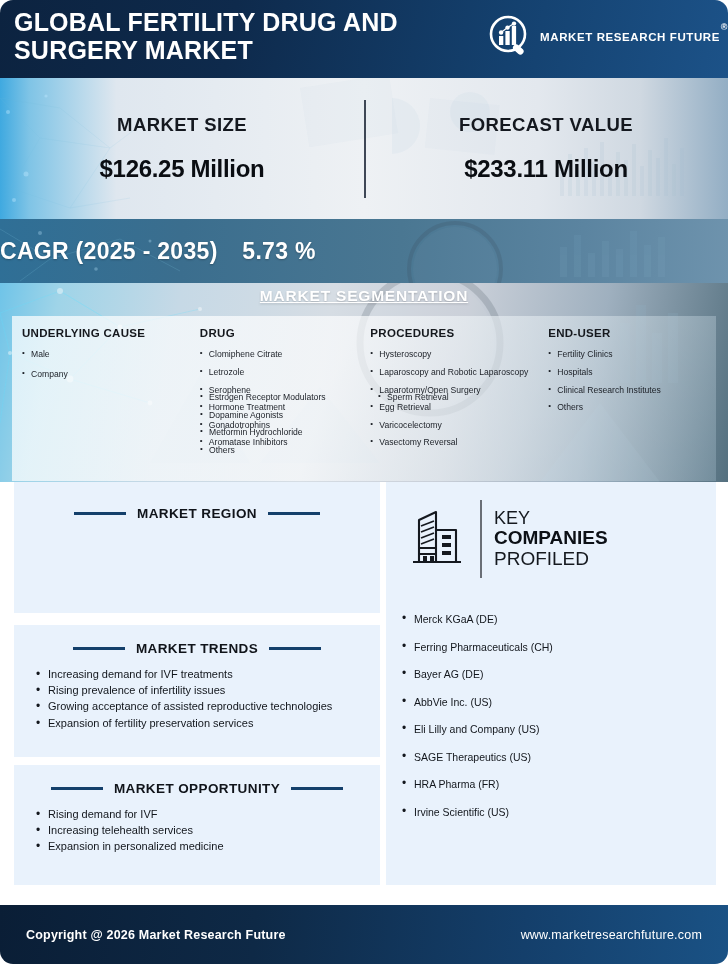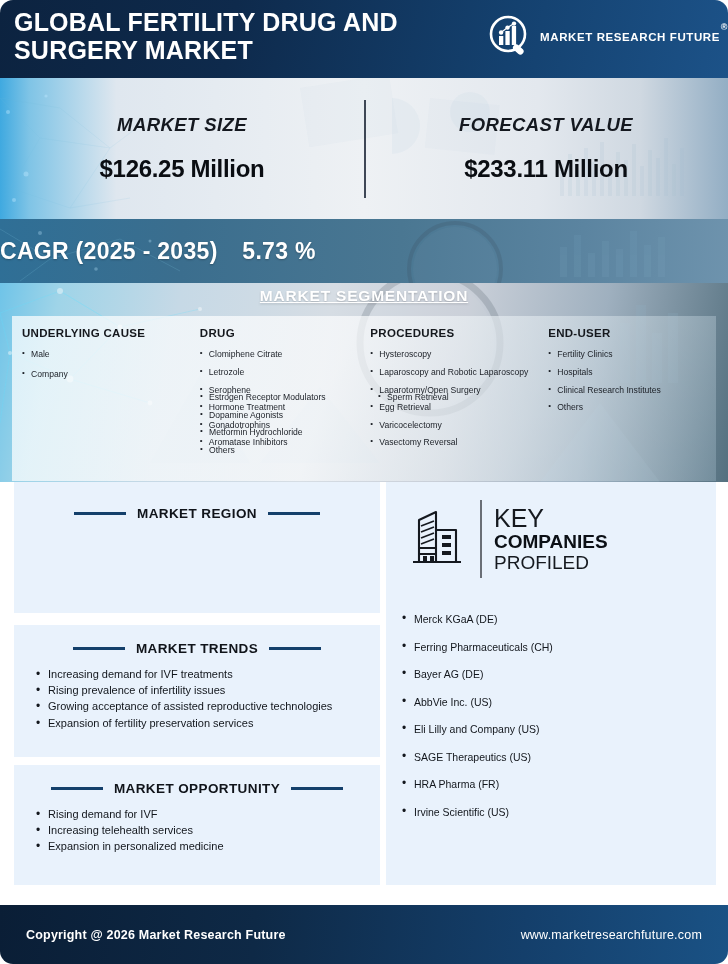--- a/index.html
+++ b/index.html
@@ -36,21 +36,21 @@
     position:absolute;left:0;top:78px;width:728px;height:141px;
     background:linear-gradient(90deg,#3fa9e0 0%,#7fc4e6 4%,#dfe7ef 16%,#eef1f4 50%,#e3e8ee 74%,#cfd8e1 88%,#93aec4 100%);
     overflow:hidden;
   }
   .hero-bg{position:absolute;inset:0;opacity:.55;}
   .hero-inner{position:absolute;left:0;top:0;width:728px;height:141px;display:flex;}
   .hero-cell{flex:1;display:flex;flex-direction:column;align-items:center;justify-content:center;}
   .hero-divider{
     position:absolute;left:364px;top:22px;width:2px;height:98px;background:#20293a;opacity:.85;
   }
-  .hero-label{font-size:18.5px;font-weight:bold;color:#14181f;letter-spacing:.4px;margin-bottom:3px;font-style:italic;}
+  .hero-label{font-size:18.5px;font-weight:bold;color:#14181f;letter-spacing:.4px;margin-bottom:3px;}
   .hero-value{font-size:24px;font-weight:bold;color:#0a0d12;letter-spacing:-.3px;margin-top:16px;}
 
   
   .cagr{
     position:absolute;left:0;top:219px;width:728px;height:64px;
     background:linear-gradient(92deg,#2f6f96 0%,#3b6e8e 25%,#4a7792 55%,#5b84a0 80%,#6e93ad 100%);
     overflow:hidden;
     display:flex;align-items:center;justify-content:flex-start;
   }
   .cagr-text{
@@ -121,21 +121,21 @@
   .bullets{margin:0;padding:0 16px 0 22px;list-style:none;}
   .bullets li{
     font-size:11px;color:#12161c;line-height:1.38;margin-bottom:1px;
     position:relative;padding-left:12px;
   }
   .bullets li:before{content:"\2022";position:absolute;left:0;top:-1px;color:#12161c;font-size:12px;}
 
   
   .key-head{position:absolute;left:20px;top:12px;width:300px;height:90px;display:flex;align-items:center;gap:12px;}
   .key-bars{display:flex;flex-direction:column;gap:0px;line-height:1.08;}
-  .key-bars .l1{font-size:25px;color:#15191f;font-weight:normal;}
+  .key-bars .l1{font-size:18px;color:#15191f;font-weight:normal;}
   .key-bars .l2{font-size:19px;color:#0c1016;font-weight:bold;}
   .key-bars .l3{font-size:19px;color:#15191f;font-weight:normal;}
   .key-vline{width:2px;height:78px;background:#6a6f76;}
   .key-list{position:absolute;left:10px;top:132px;width:312px;margin:0;padding:0;list-style:none;}
   .key-list li{
     font-size:10.5px;color:#12161c;line-height:1.0;margin-bottom:17px;
     position:relative;padding-left:18px;
   }
   .key-list li:before{content:"\2022";position:absolute;left:6px;top:-2px;color:#12161c;font-size:12px;}
 

